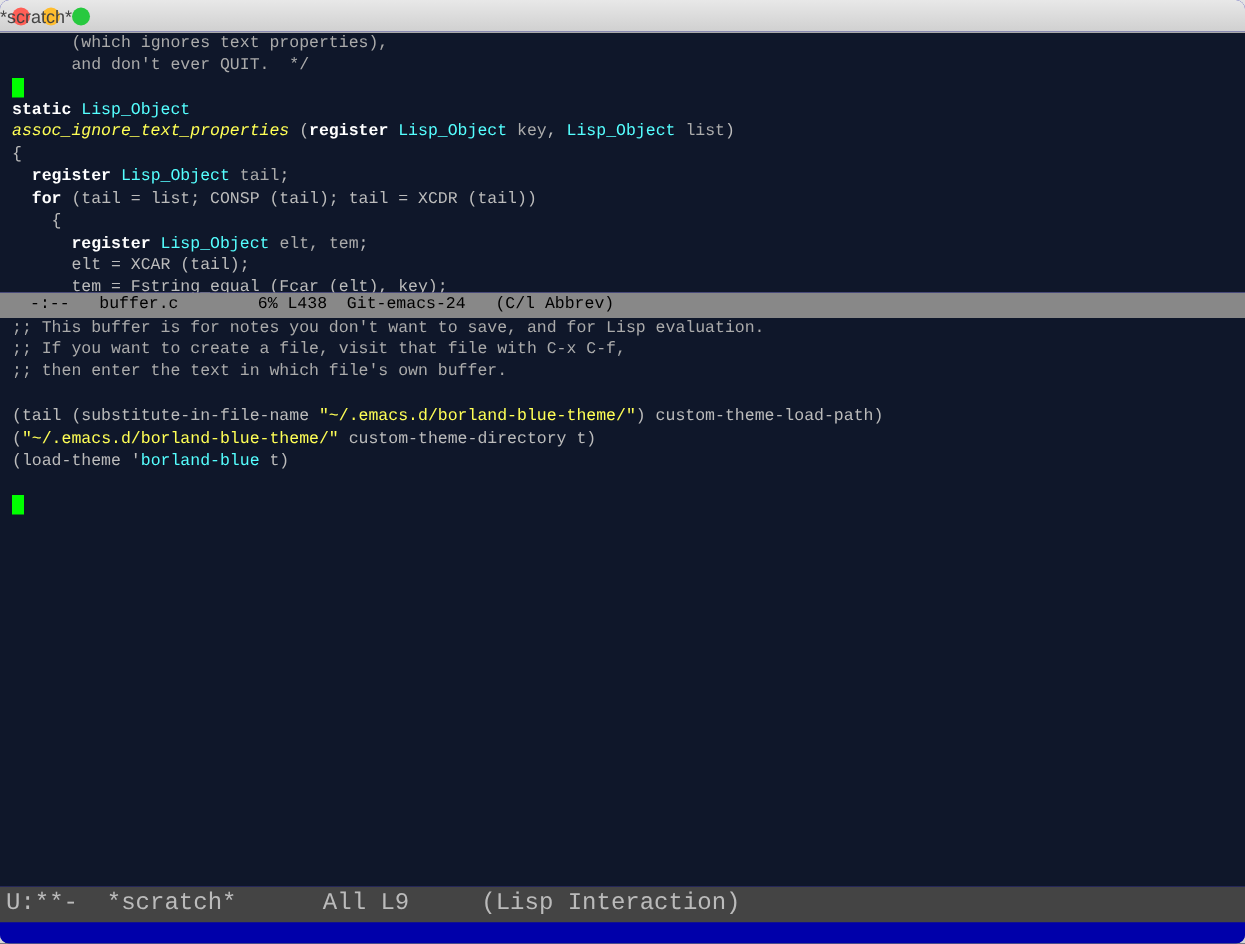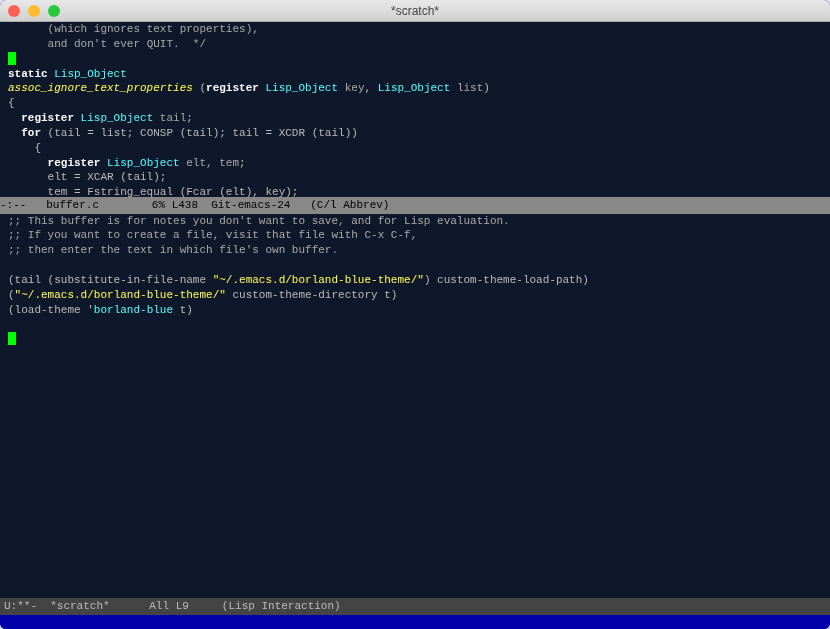--- a/index.html
+++ b/index.html
@@ -29,43 +29,43 @@
   display: flex;
   align-items: center;
   padding: 0 8px;
   position: relative;
 }
 .traffic-lights { display: flex; gap: 8px; }
 .light { width: 12px; height: 12px; border-radius: 50%; }
 .close { background: #ff5f56; }
 .min { background: #ffbd2e; }
 .max { background: #27c93f; }
-.title { position: absolute; left: 0; right: 0; text-align: center; color: #444; font-size: 12px; font-family: -apple-system, "Helvetica Neue", sans-serif; pointer-events: none; }
+.title { position: absolute; left: 0; right: 0; text-align: left; color: #444; font-size: 12px; font-family: -apple-system, "Helvetica Neue", sans-serif; pointer-events: none; }
 .editor {
   flex: 1;
   background: #0f172a;
   color: #bbbbbb;
   padding: 0 8px;
   line-height: 1.35;
   white-space: pre;
   overflow: hidden;
 }
 .modeline {
   background: #888888;
   color: #000;
-  padding: 1px 0;
+  padding: 1px 20px;
   font-size: 11px;
   line-height: 1.35;
   white-space: pre;
 }
 .modeline-inactive {
   background: #444444;
   color: #bbb;
   padding: 1px 4px;
-  font-size: 11px;
+  font-size: 16px;
   line-height: 1.35;
   white-space: pre;
 }
 .kw { color: #ffffff; font-weight: bold; }
 .type { color: #55ffff; }
 .fn { color: #ffff55; font-style: italic; }
 .var { color: #aaaaaa; }
 .str { color: #ffff55; }
 .comment { color: #aaaaaa; }
 .cursor { background: #00ff00; color: #0000aa; display: inline-block; width: 8px; height: 13px; vertical-align: text-bottom; }

